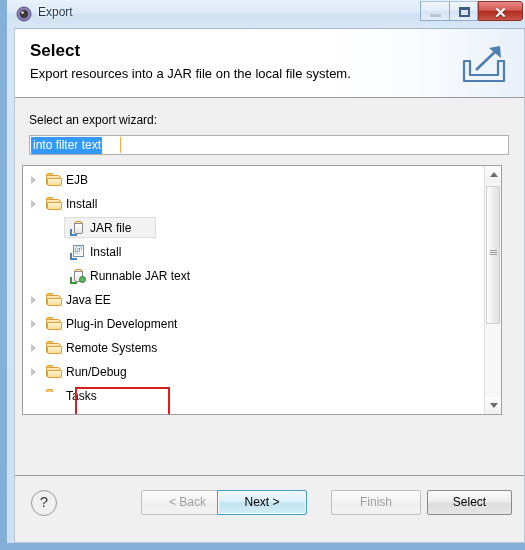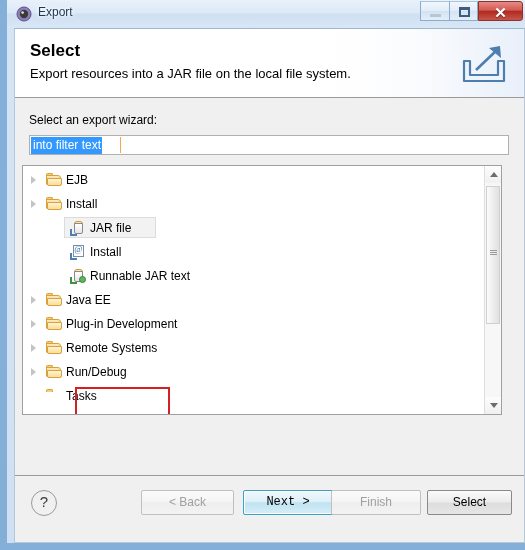--- a/index.html
+++ b/index.html
@@ -320,21 +320,21 @@
     color: #000;
     background: linear-gradient(to bottom,#fafafa 0%,#ececec 48%,#dddddd 52%,#e6e6e6 100%);
   }
   .btn.default {
     border: 1px solid #3c9fc4;
     color: #000;
     background: linear-gradient(to bottom,#eef8fc 0%,#dff0f8 45%,#bfe3f1 52%,#d6eef8 100%);
     box-shadow: inset 0 0 0 1px #ffffff;
   }
   #btn-back   { left: 126px; width: 93px; }
-  #btn-next   { left: 228px; width: 90px; font-family: Liberation Mono, monospace; }
+  #btn-next   { left: 202px; width: 90px; }
   #btn-finish { left: 316px; width: 90px; }
   #btn-cancel { left: 412px; width: 85px; }
 </style>
 </head>
 <body>
 
 <div id="window">
 
   <div id="titlebar">
     <span id="title-icon">

